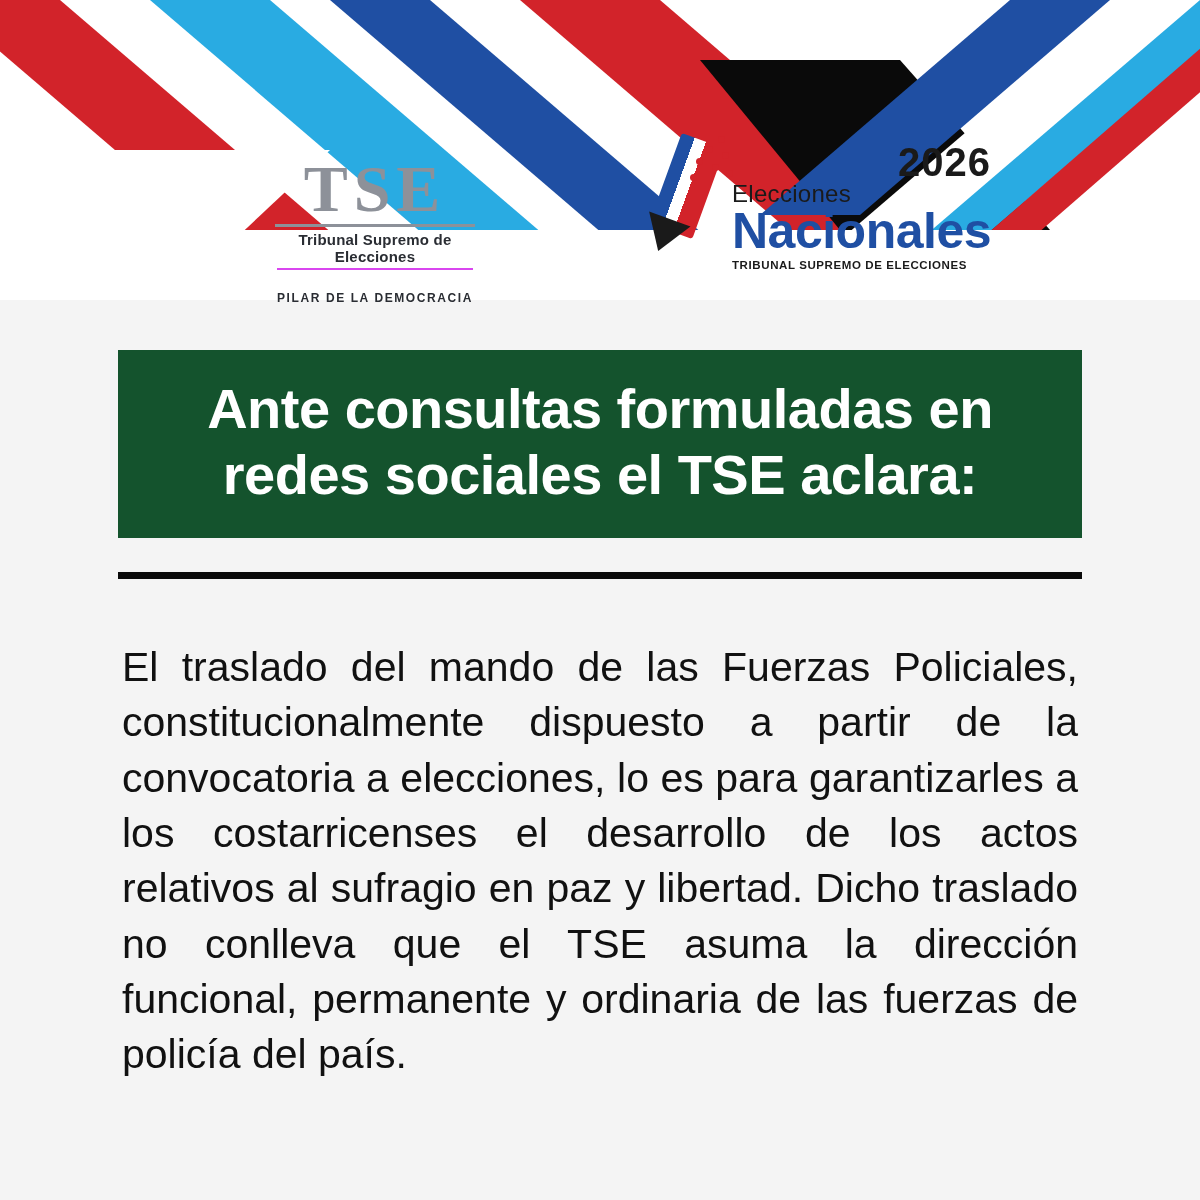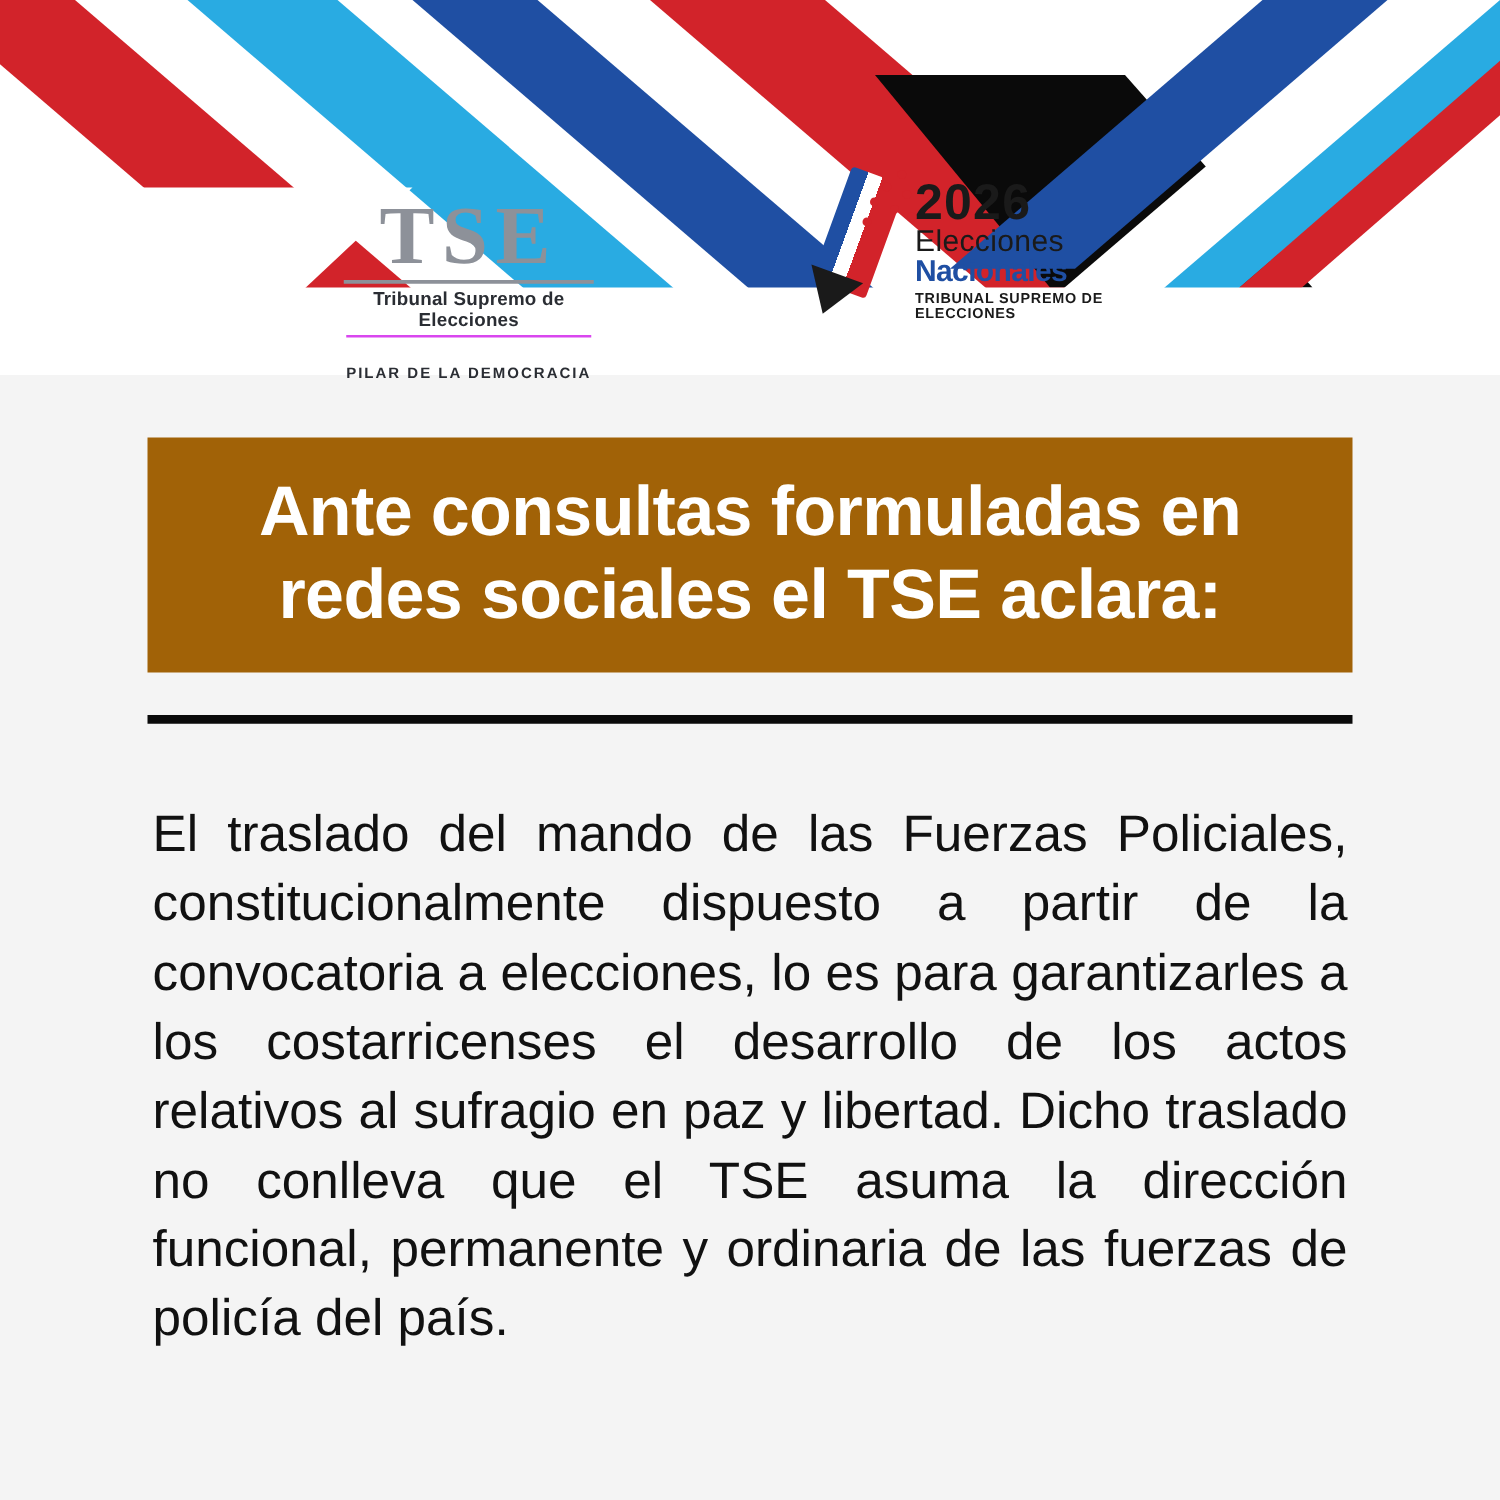--- a/index.html
+++ b/index.html
@@ -121,50 +121,50 @@
     border-radius: 50%;
     display: block;
   }
   .elec-logo .text { padding-top: 6px; }
   .elec-logo .year {
     font-size: 40px;
     font-weight: bold;
     color: #1a1a1a;
     letter-spacing: 1px;
     line-height: 1;
-    text-align: left;
+    text-align: right;
   }
   .elec-logo .elecciones {
     font-size: 24px;
     color: #1a1a1a;
     line-height: 1;
     letter-spacing: .3px;
   }
   .elec-logo .nacionales {
-    font-size: 24px;
+    font-size: 50px;
     font-weight: bold;
     color: #1f4fa3;
     line-height: 1;
     letter-spacing: -.5px;
   }
   .elec-logo .sub {
     font-size: 11.5px;
     font-weight: bold;
     color: #1a1a1a;
     letter-spacing: .6px;
     margin-top: 3px;
   }
 
   
   .headline {
     position: absolute;
     left: 118px;
     top: 350px;
     width: 964px;
-    background: #a16207;
+    background: #14532d;
     padding: 26px 30px 30px 30px;
     box-sizing: border-box;
   }
   .headline h1 {
     margin: 0;
     color: #ffffff;
     font-size: 56px;
     font-weight: bold;
     line-height: 1.18;
     text-align: center;

